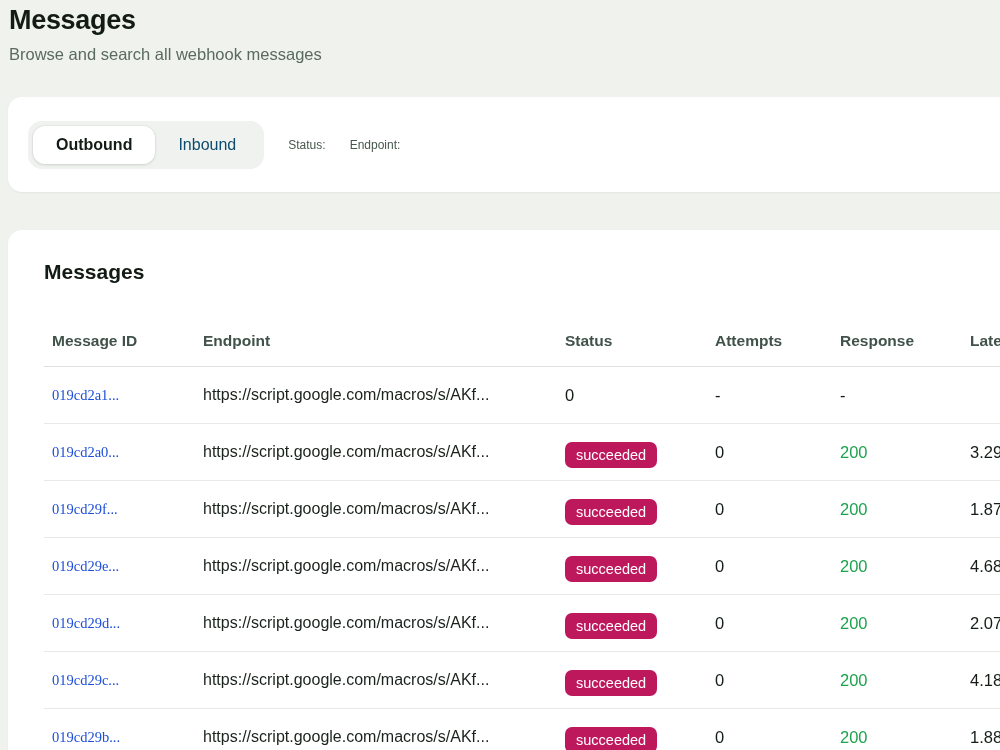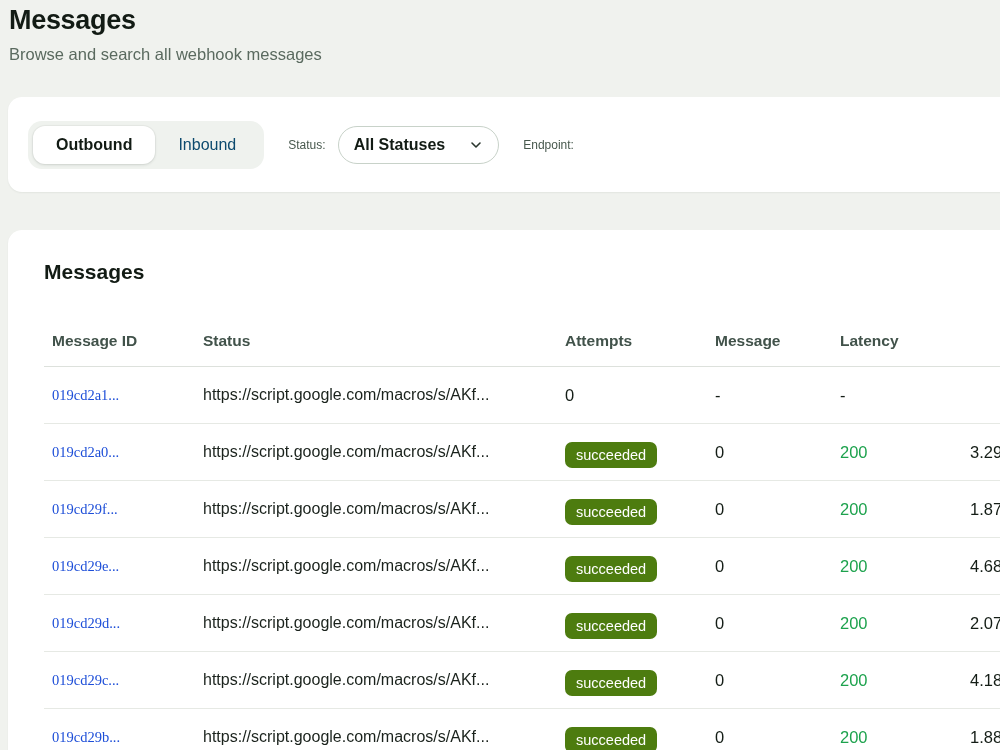--- a/index.html
+++ b/index.html
@@ -84,62 +84,55 @@
   .mono-id {
     font-family: Liberation Serif, serif;
     font-size: 14.5px; color: #1d4ed8; cursor: pointer;
   }
   .cell-endpoint { font-size: 16px; color: #1a221c; }
   .badge {
     display: inline-block; padding: 5px 11px;
     border-radius: 7px; color: #ffffff; font-size: 14.5px;
   }
   .badge-queued { background: #c2880d; }
-  .badge-succeeded { background: #4d7c0f; margin-top: 6px; }
+  .badge-succeeded { background: #be185d; margin-top: 6px; }
   .cell-num { font-size: 16.5px; color: #141d16; }
   .cell-num.green { color: #1da24d; }
 </style>
 </head>
 <body>
 
 <div class="page">
 
   <div class="page-header">
     <h1 class="page-title">Messages</h1>
     <div class="page-subtitle">Browse and search all webhook messages</div>
   </div>
 
   <div class="filter-card">
     <div class="seg">
       <button class="seg-btn active">Outbound</button>
       <button class="seg-btn">Inbound</button>
     </div>
 
     <span class="filter-label">Status:</span>
-    <div class="select-pill">
-      <span>All Statuses</span>
-      <span class="chev">
-        <svg width="14" height="14" viewBox="0 0 14 14" fill="none">
-          <path d="M3 5l4 4 4-4" stroke="#2a362e" stroke-width="1.6" stroke-linecap="round" stroke-linejoin="round"></path>
-        </svg>
-      </span>
-    </div>
 
     <span class="filter-label">Endpoint:</span>
   </div>
 
   <div class="table-card">
     <h2 class="card-heading">Messages</h2>
 
     <div class="table">
       <div class="thead">
         <div class="th">Message ID</div>
+        <div class="th">Endpoint</div>
         <div class="th">Status</div>
         <div class="th">Attempts</div>
-        <div class="th">Message</div>
+        <div class="th">Response</div>
         <div class="th">Latency</div>
       </div>
       <div id="table-body">
   <div class="tr">
     <div><span class="mono-id row-id">019cd2a1...</span></div>
     <div class="cell-endpoint row-endpoint">https://script.google.com/macros/s/AKf...</div>
     <div class="cell-num row-attempts">0</div>
     <div class="cell-num row-response">-</div>
     <div class="cell-num row-latency">-</div>
   </div>

